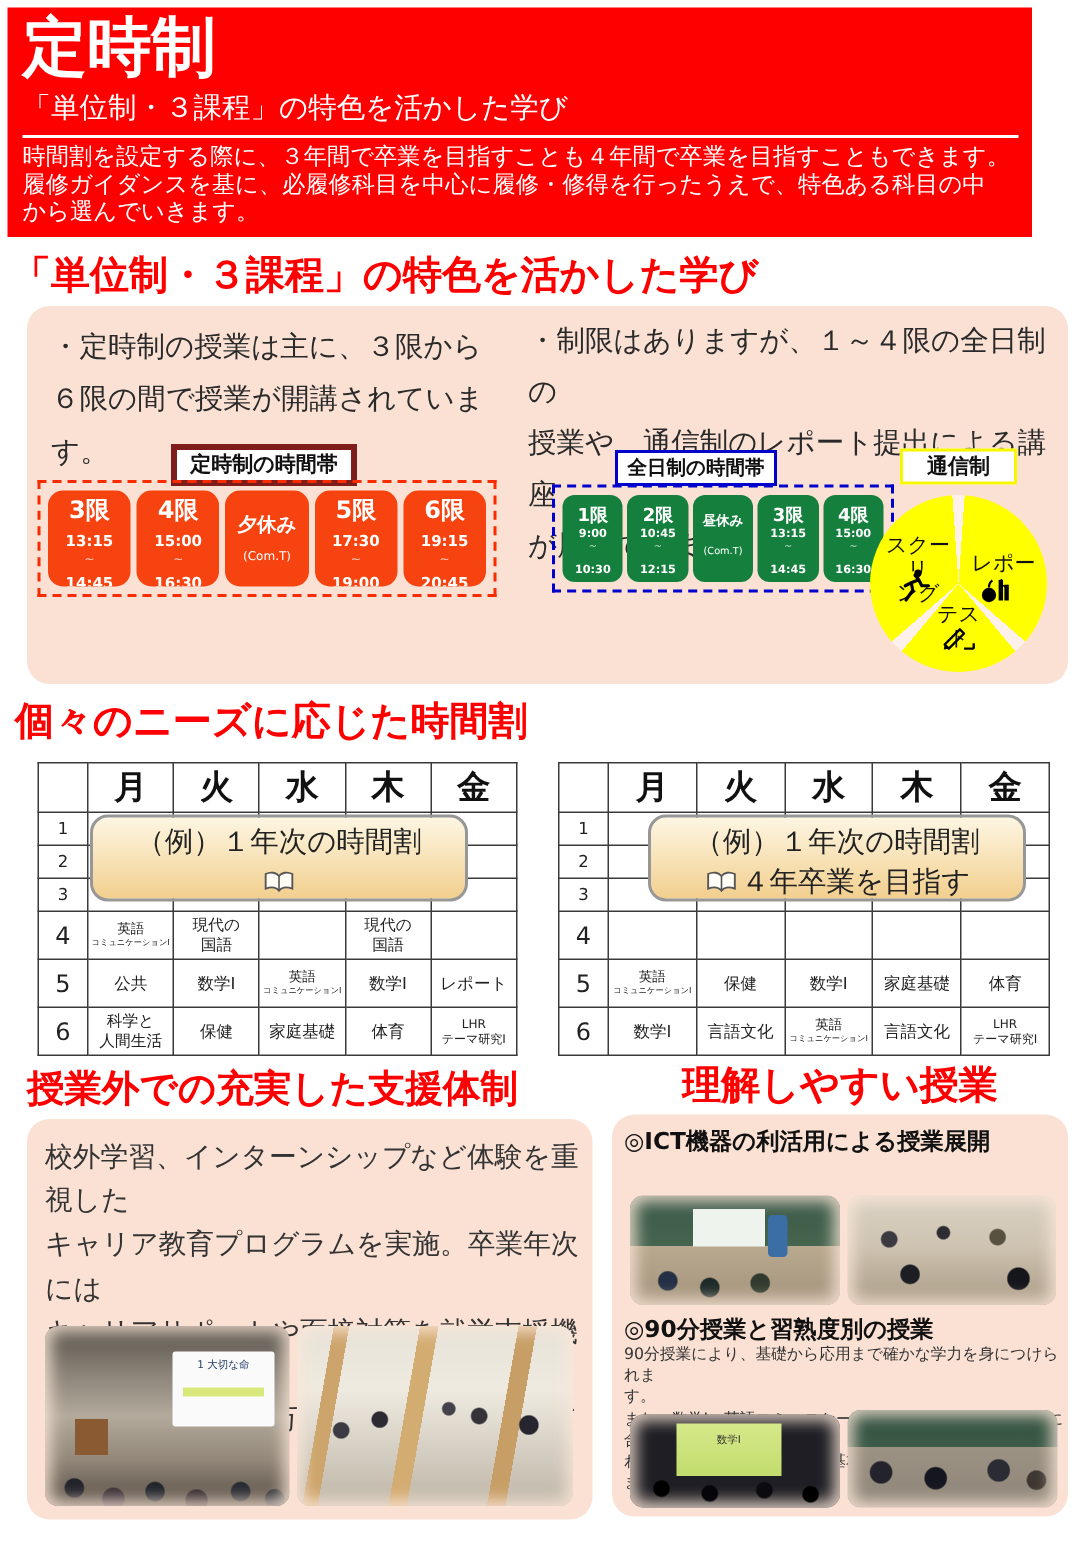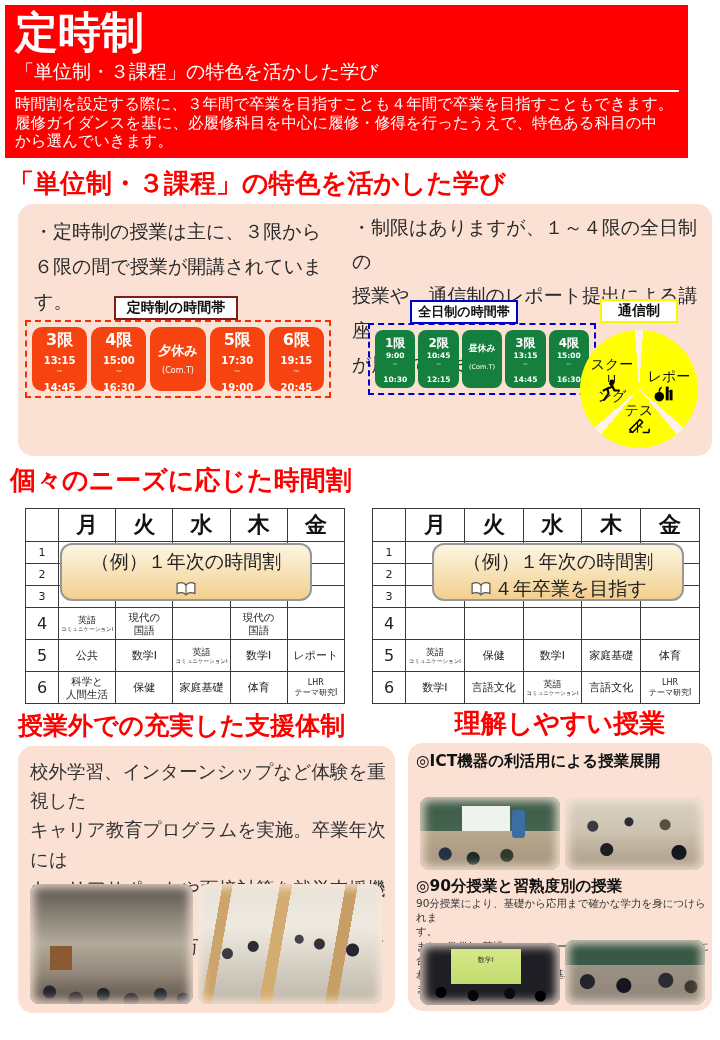--- a/index.html
+++ b/index.html
@@ -27,21 +27,21 @@
   .box3 { left:18px; top:746px; width:377px; height:267px; }
   .box4 { left:408px; top:743px; width:304px; height:268px; }
 
   .bullet { position:absolute; font-size:19px; color:#2a2a2a; line-height:1.85; }
   .bul-l { left:34px;  top:214px; width:310px; }
   .bul-r { left:352px; top:210px; width:352px; line-height:1.8; }
 
   
   .tag { position:absolute; background:#fff; text-align:center; font-weight:bold;
          font-size:14px; color:#111; padding:1px 0; }
-  .tag-teiji { left:114px; top:296px; width:124px; border:2px solid #7f1d1d; }
+  .tag-teiji { left:114px; top:296px; width:124px; border:4px solid #7f1d1d; }
   .tag-zen   { left:410px; top:300px; width:108px; border:2px solid #0000cc; font-size:13px; }
   .tag-tsu   { left:600px; top:299px; width:78px;  border:2px solid #f7f700; }
 
   
   .strip { position:absolute; display:flex; gap:4px; padding:5px; }
   .strip-teiji { left:25px; top:320px; width:306px; height:78px; border:2px dashed #f92b00; }
   .strip-zen   { left:368px; top:323px; width:228px; height:72px; border:2px dashed #0000cc; gap:3px; }
   .sq { flex:1; border-radius:10px; color:#fff; text-align:center; padding-top:3px; overflow:hidden; }
   .sq-o { background:#f6430f; }
   .sq-b { background:#15803d; border-radius:8px; padding-top:2px; }
@@ -476,20 +476,21 @@
         </svg><span>４年卒業を目指す</span></div>
   </div>
 
   <div class="h-red h3">授業外での充実した支援体制</div>
   <div class="peach box3"></div>
   <div class="sup-body pre">校外学習、インターンシップなど体験を重視した
 キャリア教育プログラムを実施。卒業年次には
 キャリアサポートや面接対策を就労支援機関と連
 携しながら行い、万全の支援体制を作っています。</div>
   <div class="ph ph1 ph-career">
+    <div class="scr-career"><span>1 大切な命</span><i class="scr-strip"></i></div>
     <div class="podium"></div>
   </div>
   <div class="ph ph2 ph-cafeteria"></div>
 
   <div class="h-red h4">理解しやすい授業</div>
   <div class="peach box4"></div>
   <div class="blk-title t-ict">◎ICT機器の利活用による授業展開</div>
   <div class="ph ph3 ph-ict1">
     <div class="scr-ict"></div>
     <div class="fig-teacher"></div>

